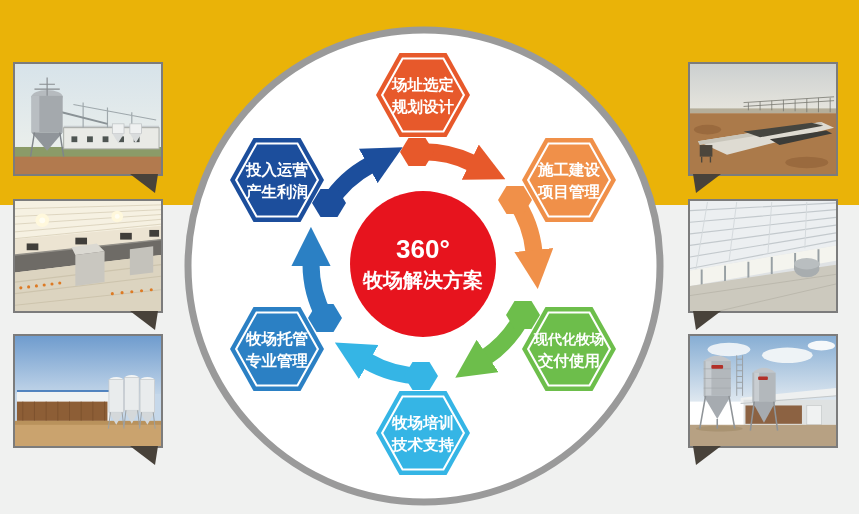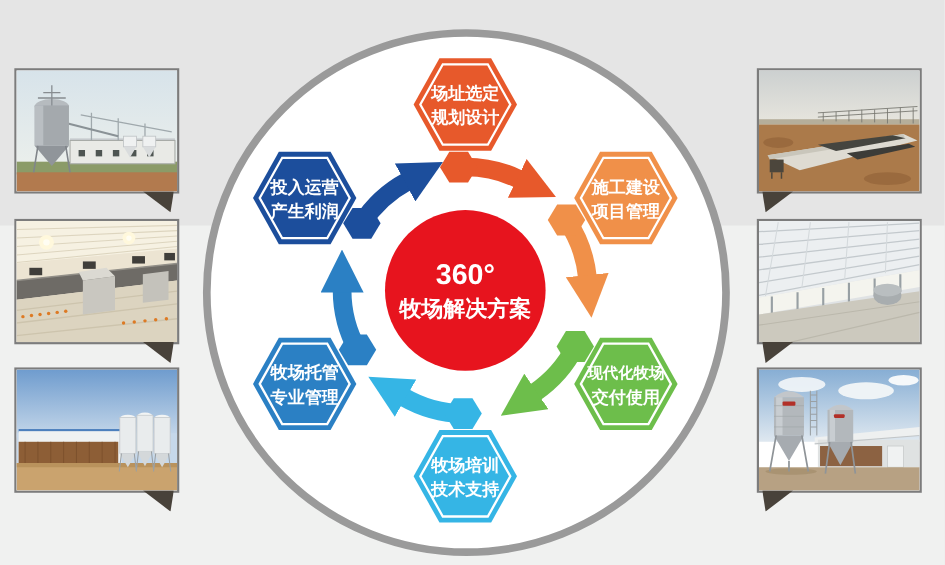--- a/index.html
+++ b/index.html
@@ -1,17 +1,17 @@
 <!DOCTYPE html>
 <html><head>
 <meta charset="utf-8">
 <style>
   html,body{margin:0;padding:0;}
   body{font-family:"Liberation Sans","DejaVu Sans",sans-serif;background:#ffffff;}
-  #stage{position:relative;width:859px;height:514px;background:#e5e5e5;overflow:hidden;}
+  #stage{position:relative;width:859px;height:514px;background:#eab308;overflow:hidden;}
   .band{position:absolute;left:0;top:205px;width:859px;height:309px;background:#f0f1f0;}
   .diagram{position:absolute;left:0;top:0;}
   .hex-label{font-family:"Liberation Sans","DejaVu Sans",sans-serif;font-weight:700;font-size:15.5px;fill:#ffffff;text-anchor:middle;}
   .hex-label.sm{font-size:14px;}
   .center-t1{font-family:"Liberation Sans","DejaVu Sans",sans-serif;font-weight:700;font-size:26px;fill:#ffffff;text-anchor:middle;}
   .center-t2{font-family:"Liberation Sans","DejaVu Sans",sans-serif;font-weight:700;font-size:20px;fill:#ffffff;text-anchor:middle;}
   .hex-inset{fill:none;stroke:#ffffff;stroke-width:2.4;}
   .arrow{fill:none;stroke-width:17;}
   .photo{position:absolute;width:150px;height:114px;border:2px solid #7c7c7c;background:#ffffff;margin:0;box-sizing:border-box;}
   .photo .scene{display:block;width:146px;height:110px;}

